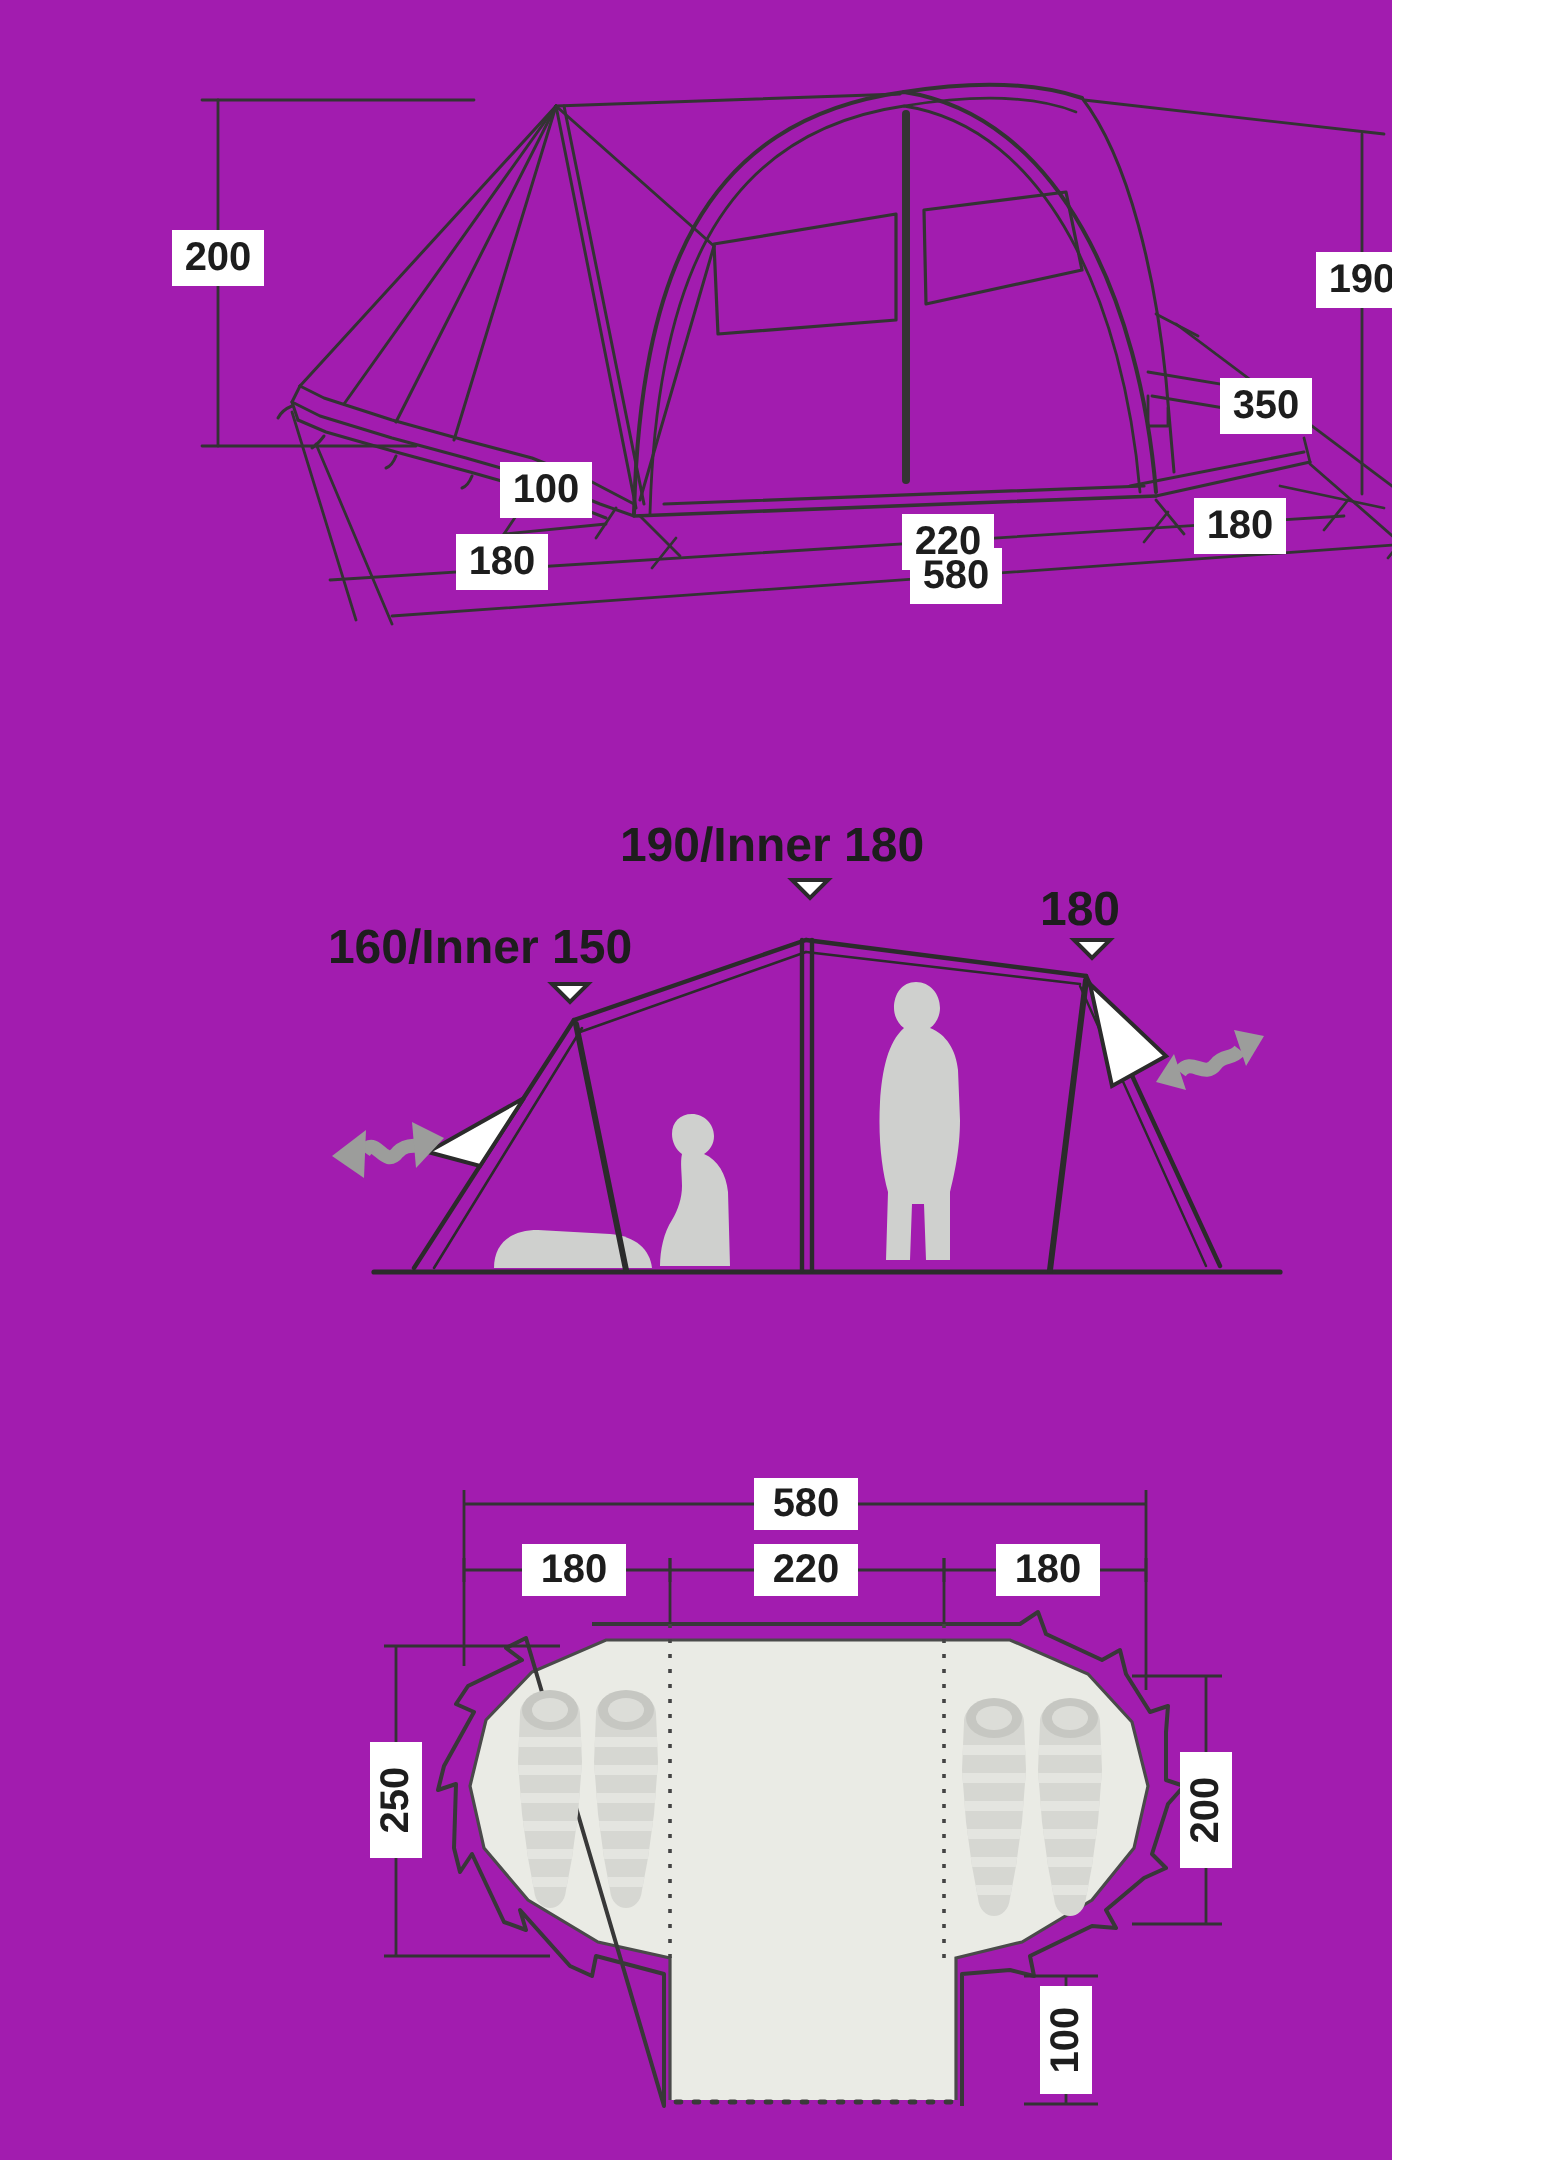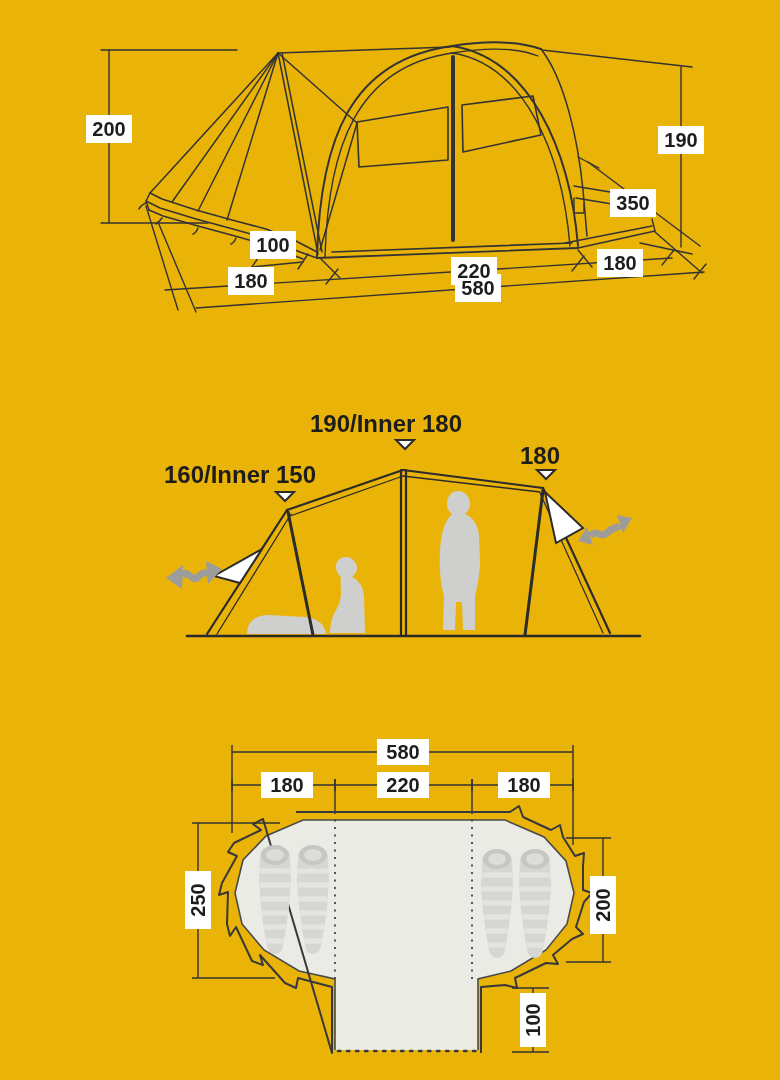--- a/index.html
+++ b/index.html
@@ -1,17 +1,17 @@
 <!DOCTYPE html>
 <html><head>
 <meta charset="utf-8">
 <style>
   html,body{margin:0;padding:0;background:#ffffff;}
   .canvas{
-    position:relative;width:780px;height:1080px;background:#eab308;overflow:hidden;
+    position:relative;width:696px;height:1080px;background:#a21caf;overflow:hidden;
     font-family:"Liberation Sans", sans-serif;
   }
   svg{position:absolute;top:0;left:0;}
   text{
     font-family:"Liberation Sans", sans-serif;
     font-weight:700;
     fill:#1d1d1d;
   }
   .dim-label{font-size:20px;}
   .mid-label{font-size:24px;}

